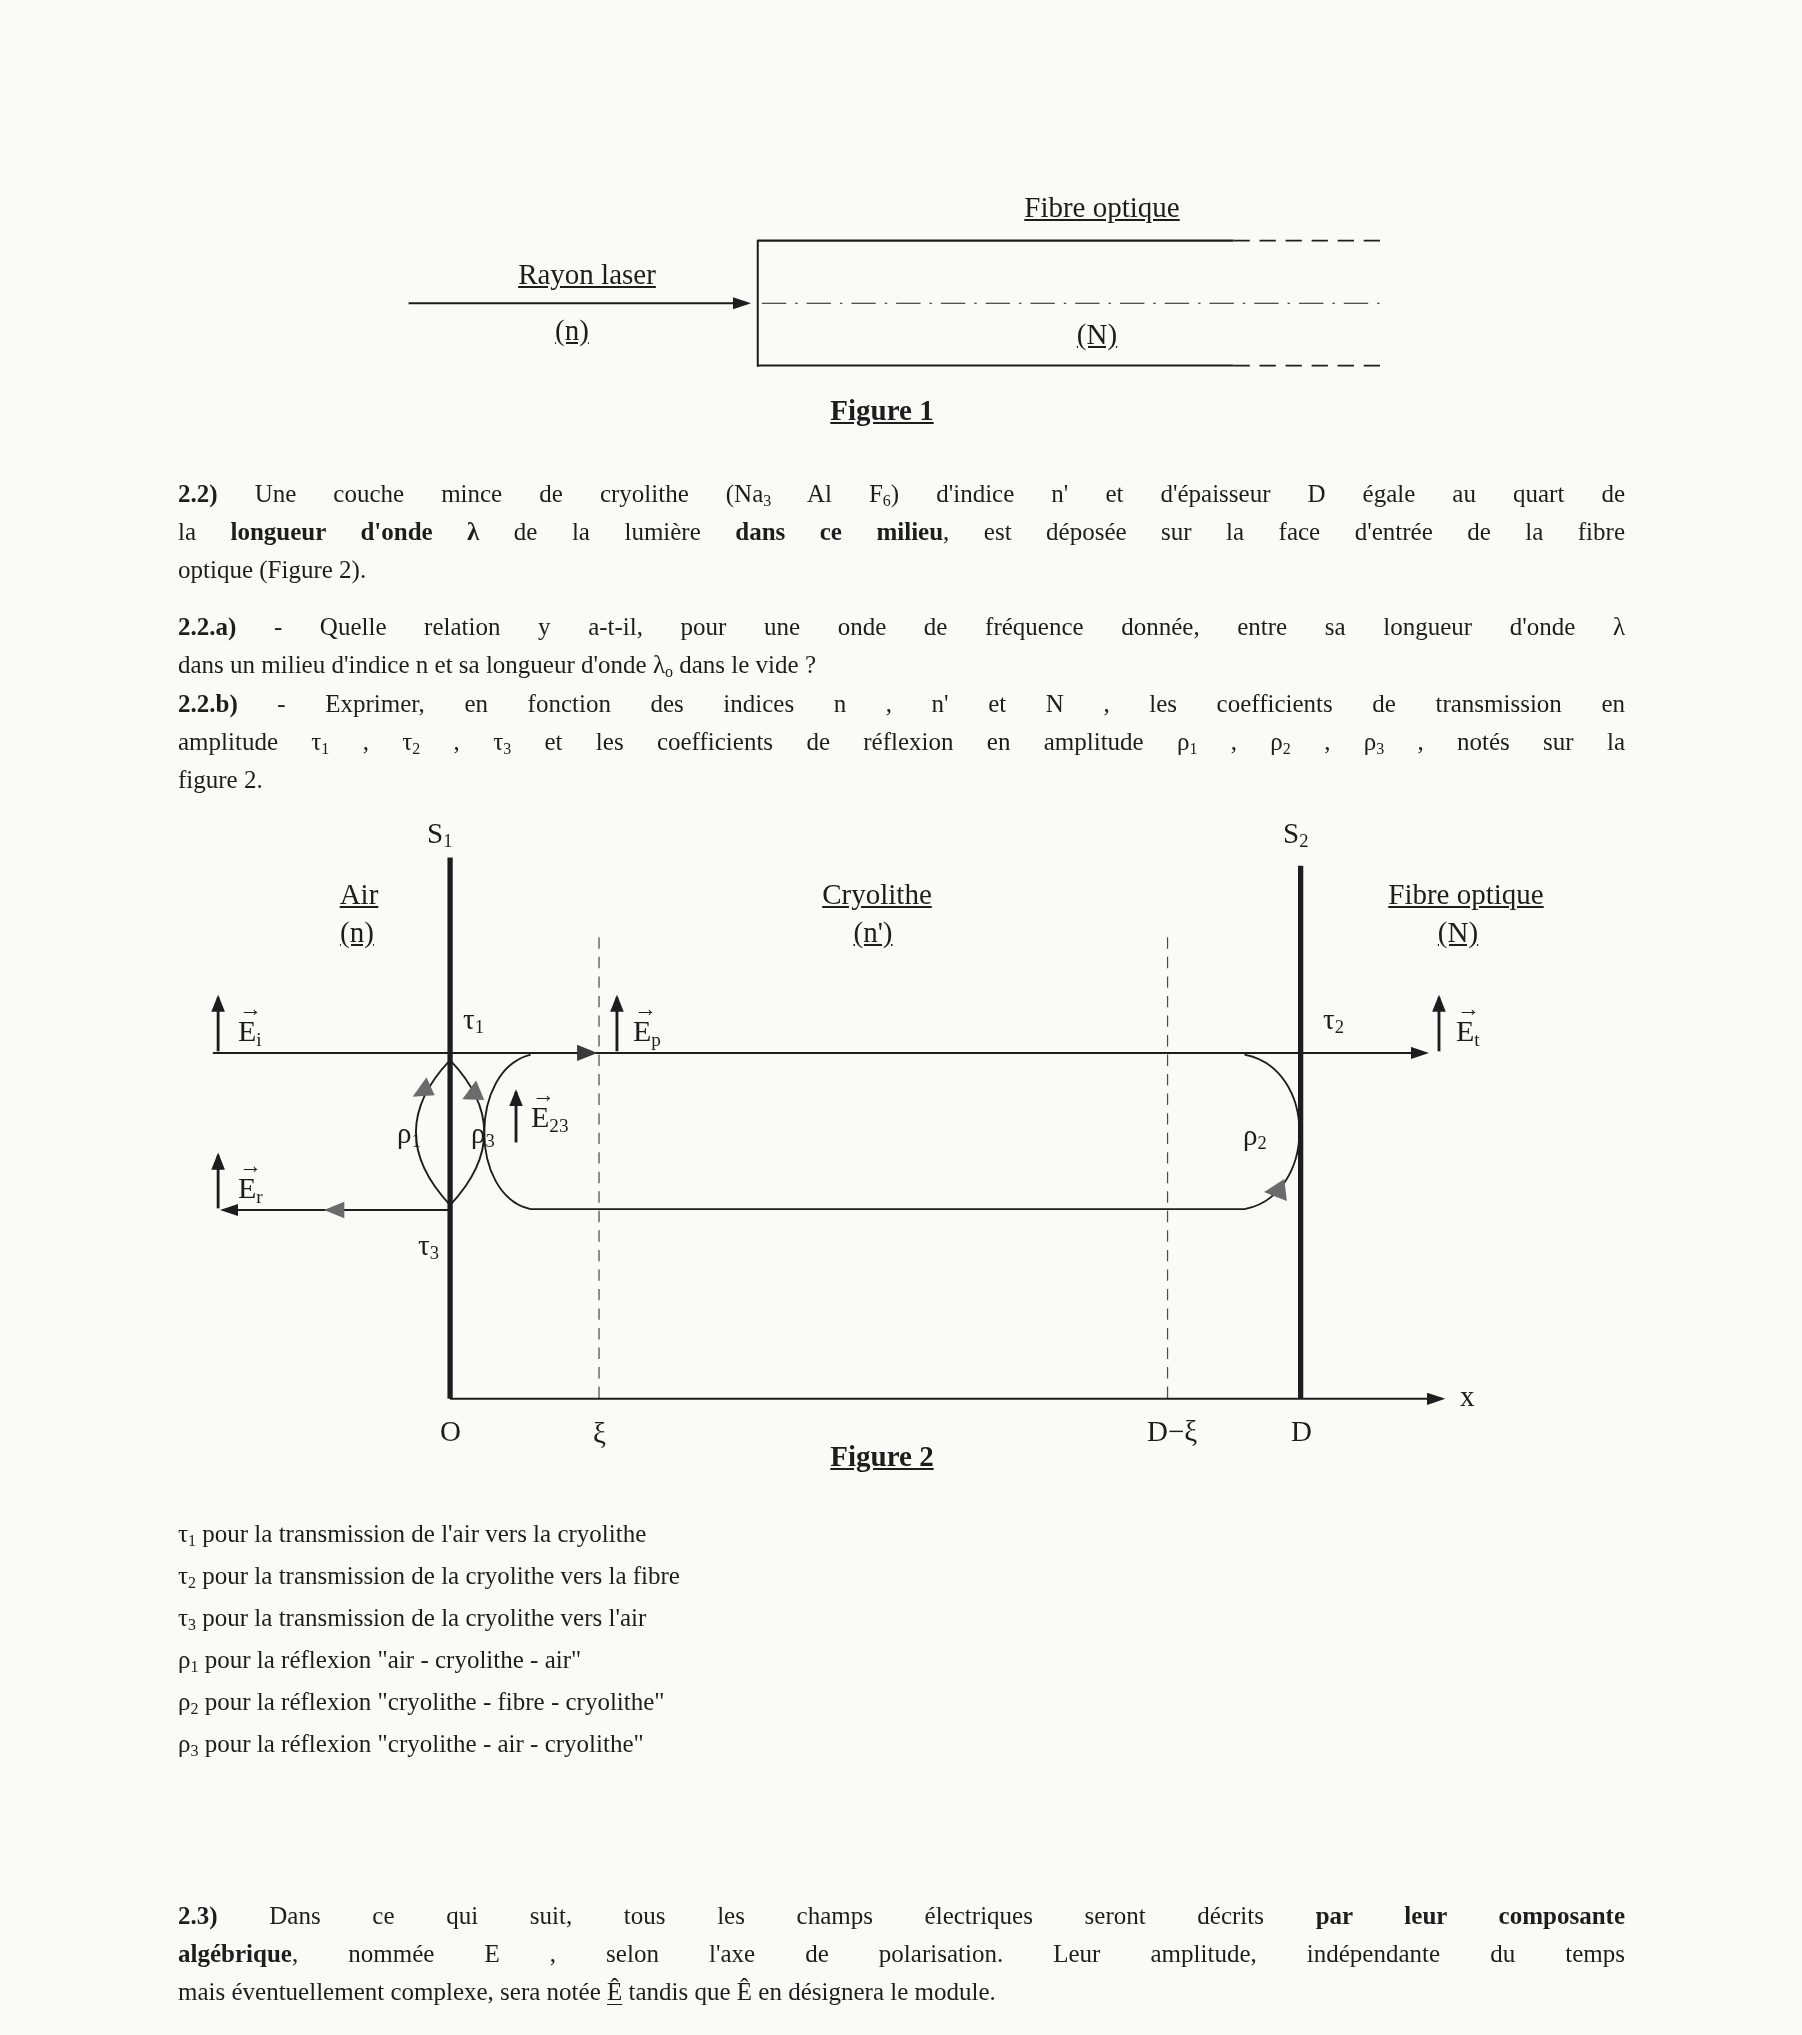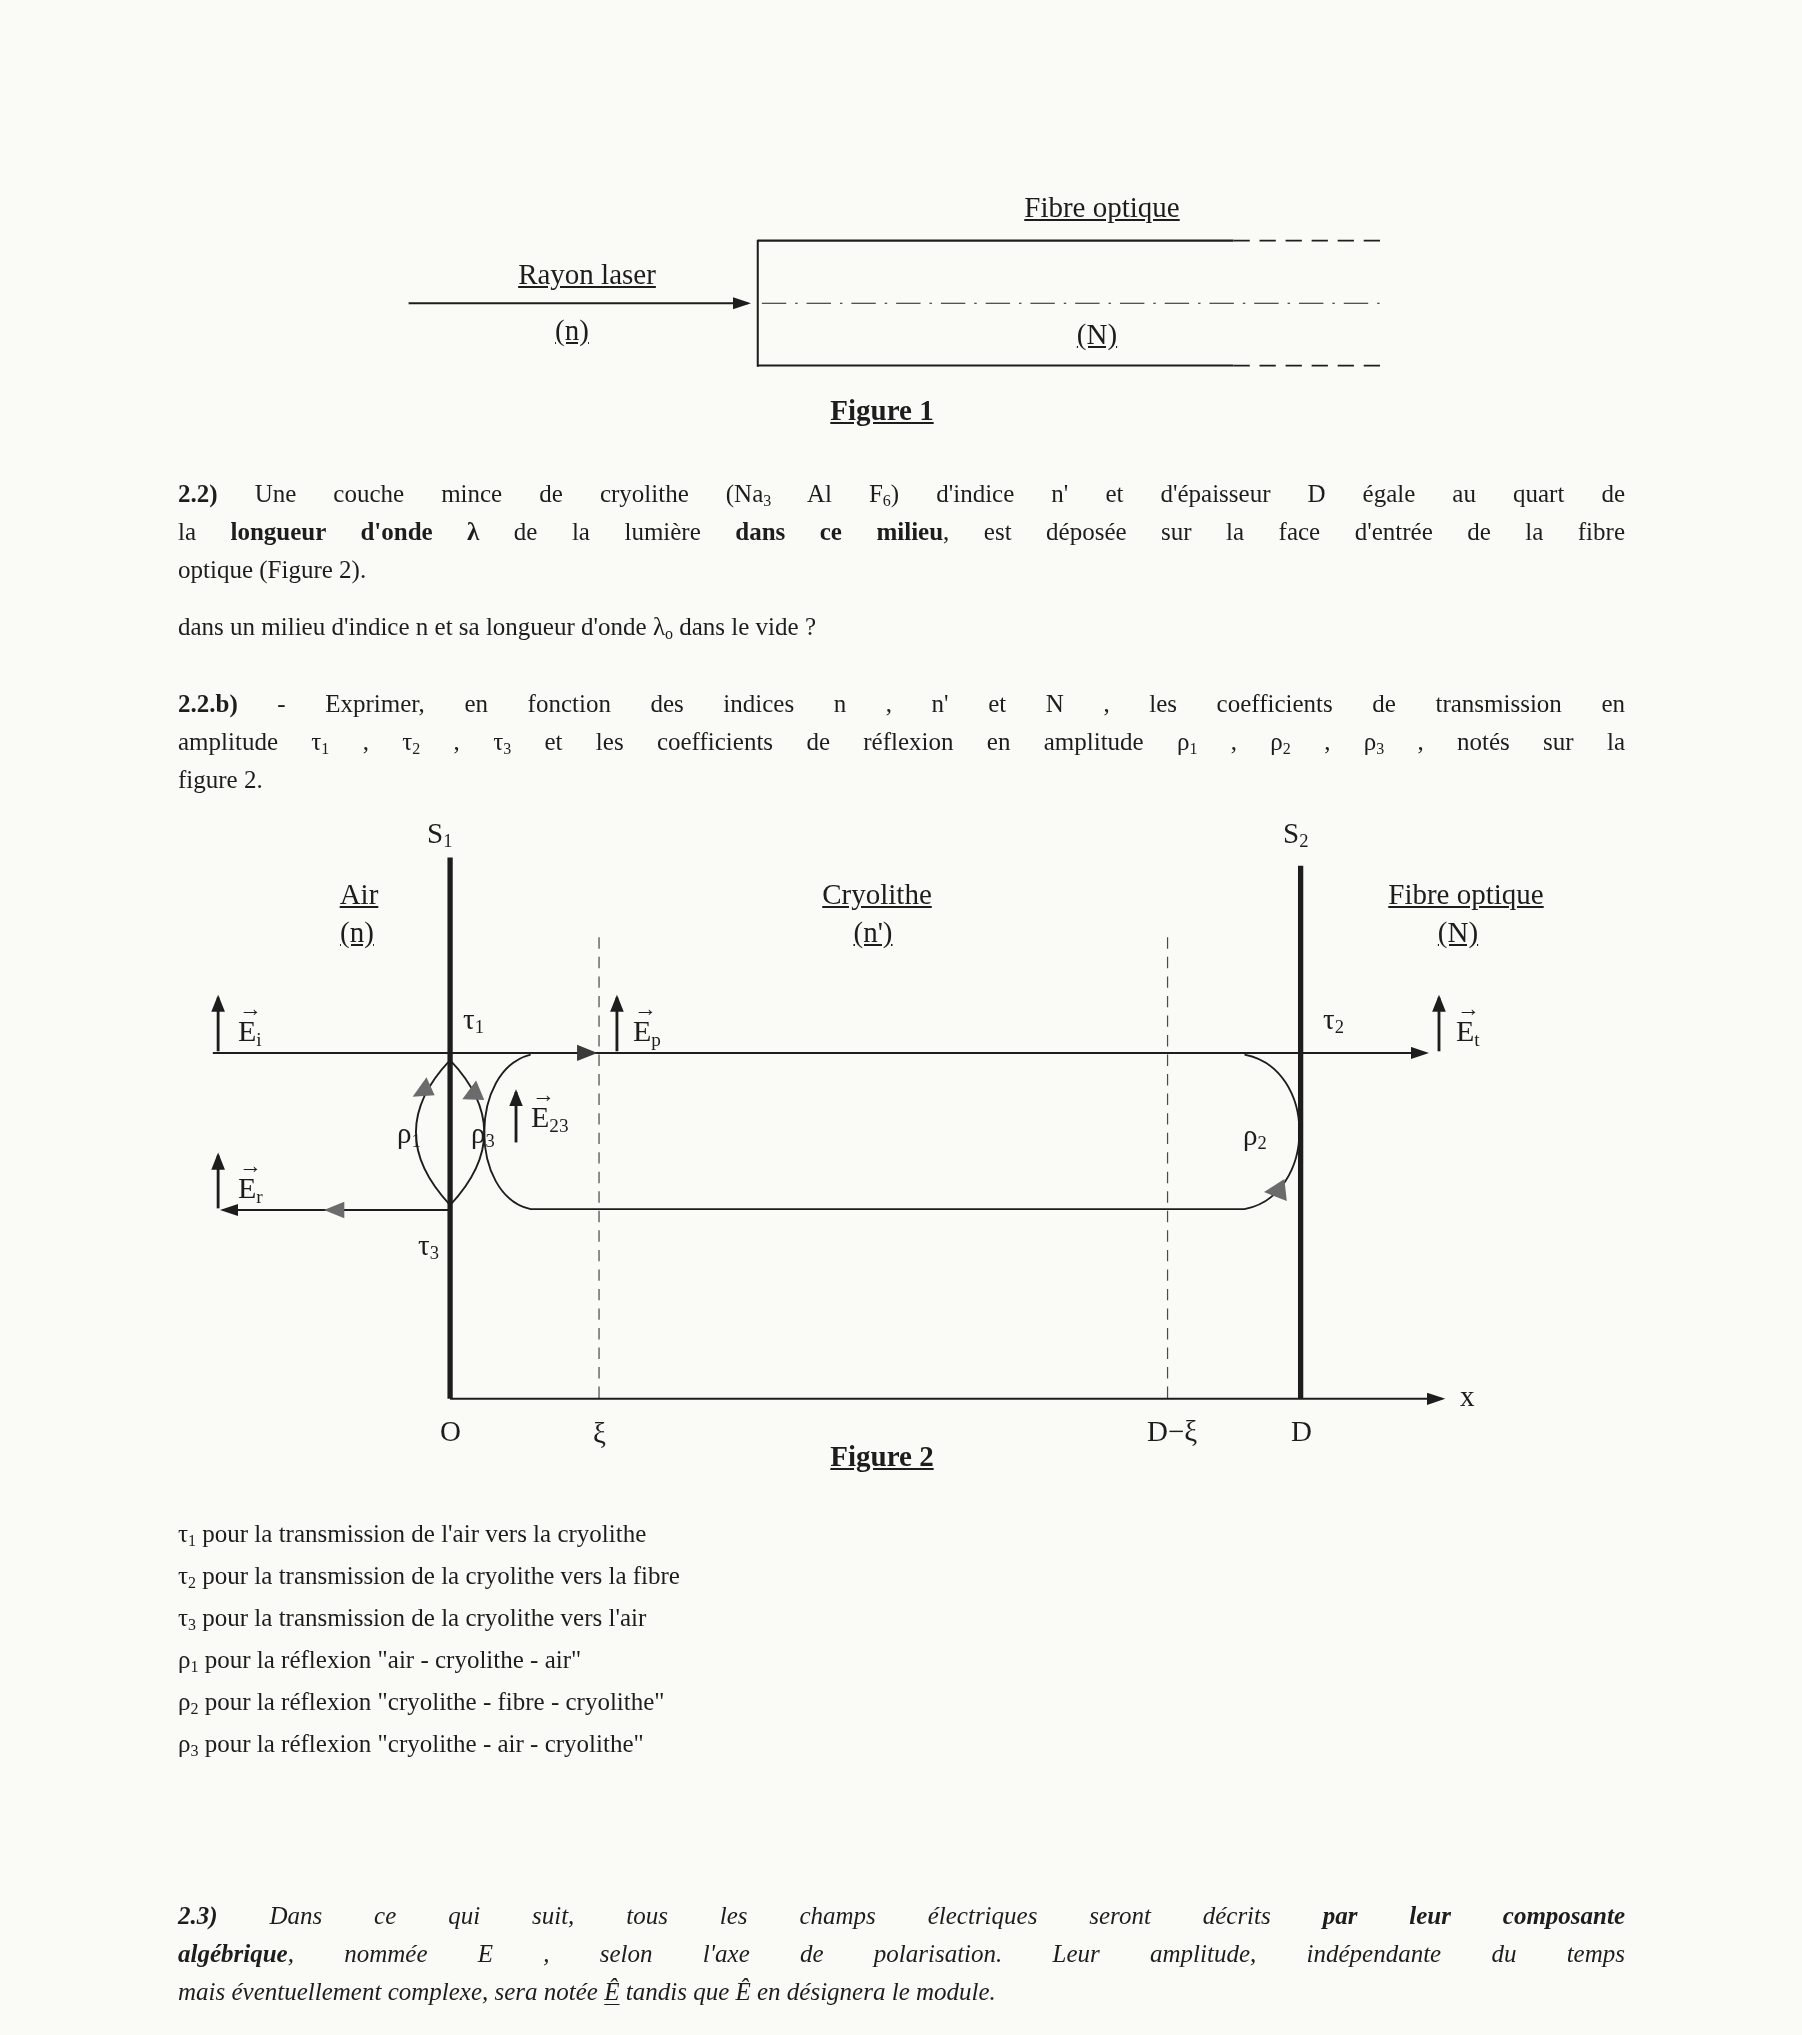--- a/index.html
+++ b/index.html
@@ -20,21 +20,21 @@
 
   
   .tblock {
     position: absolute;
     left: 178px; width: 1447px;
     font-size: 25px; line-height: 38px;
   }
   .tline { text-align: justify; text-align-last: justify; text-justify: inter-word; }
   .tline.lastline { text-align-last: left; }
   .b { font-weight: bold; }
-  .i { font-style: italic; }
+  .i { }
   .u { text-decoration: underline; text-decoration-thickness: 1.4px; text-underline-offset: 4.1px; }
   sub, sup { line-height: 0; font-size: 0.64em; }
   sub { vertical-align: -0.24em; }
 
   
   .flabel {
     position: absolute;
     font-size: 29px; line-height: 1.15;
     white-space: nowrap;
   }
@@ -109,20 +109,21 @@
   <div class="flabel cx" style="left:572px;top:314px">(n)</div>
   <div class="flabel cx" style="left:1097px;top:318px">(N)</div>
   <div class="flabel cx cap" style="left:882px;top:394px">Figure 1</div>
 
   <div class="tblock" style="top:475px">
       <div class="tline"><span class="b">2.2) </span><span>Une couche mince de cryolithe (Na</span><sub>3</sub><span> Al F</span><sub>6</sub><span>) d'indice  n'  et d'épaisseur  D  égale au quart de</span></div>
       <div class="tline"><span>la </span><span class="b">longueur d'onde  λ</span><span>  de la lumière </span><span class="b">dans ce milieu</span><span>, est déposée sur la face d'entrée de la fibre</span></div>
       <div class="tline lastline"><span>optique (Figure 2).</span></div>
     </div>
   <div class="tblock" style="top:608px">
+      <div class="tline"><span class="b">2.2.a)</span><span> - Quelle relation y a-t-il, pour une onde de fréquence donnée, entre sa longueur d'onde  λ</span></div>
       <div class="tline lastline"><span>dans un milieu d'indice  n  et sa longueur d'onde  λ</span><sub>o</sub><span>  dans le vide ?</span></div>
     </div>
   <div class="tblock" style="top:685px">
       <div class="tline"><span class="b">2.2.b)</span><span> - Exprimer, en fonction des indices  n , n'  et  N ,  les coefficients de transmission en</span></div>
       <div class="tline"><span>amplitude  τ</span><sub>1</sub><span> , τ</span><sub>2</sub><span> , τ</span><sub>3</sub><span>  et les coefficients de réflexion en amplitude  ρ</span><sub>1</sub><span> , ρ</span><sub>2</sub><span> , ρ</span><sub>3</sub><span> ,  notés sur la</span></div>
       <div class="tline lastline"><span>figure 2.</span></div>
     </div>
   <div class="tblock" style="top:1513px;line-height:42px">
       <div class="tline lastline"><span>τ</span><sub>1</sub><span> pour la transmission de l'air vers la cryolithe</span></div>
       <div class="tline lastline"><span>τ</span><sub>2</sub><span> pour la transmission de la cryolithe vers la fibre</span></div>

